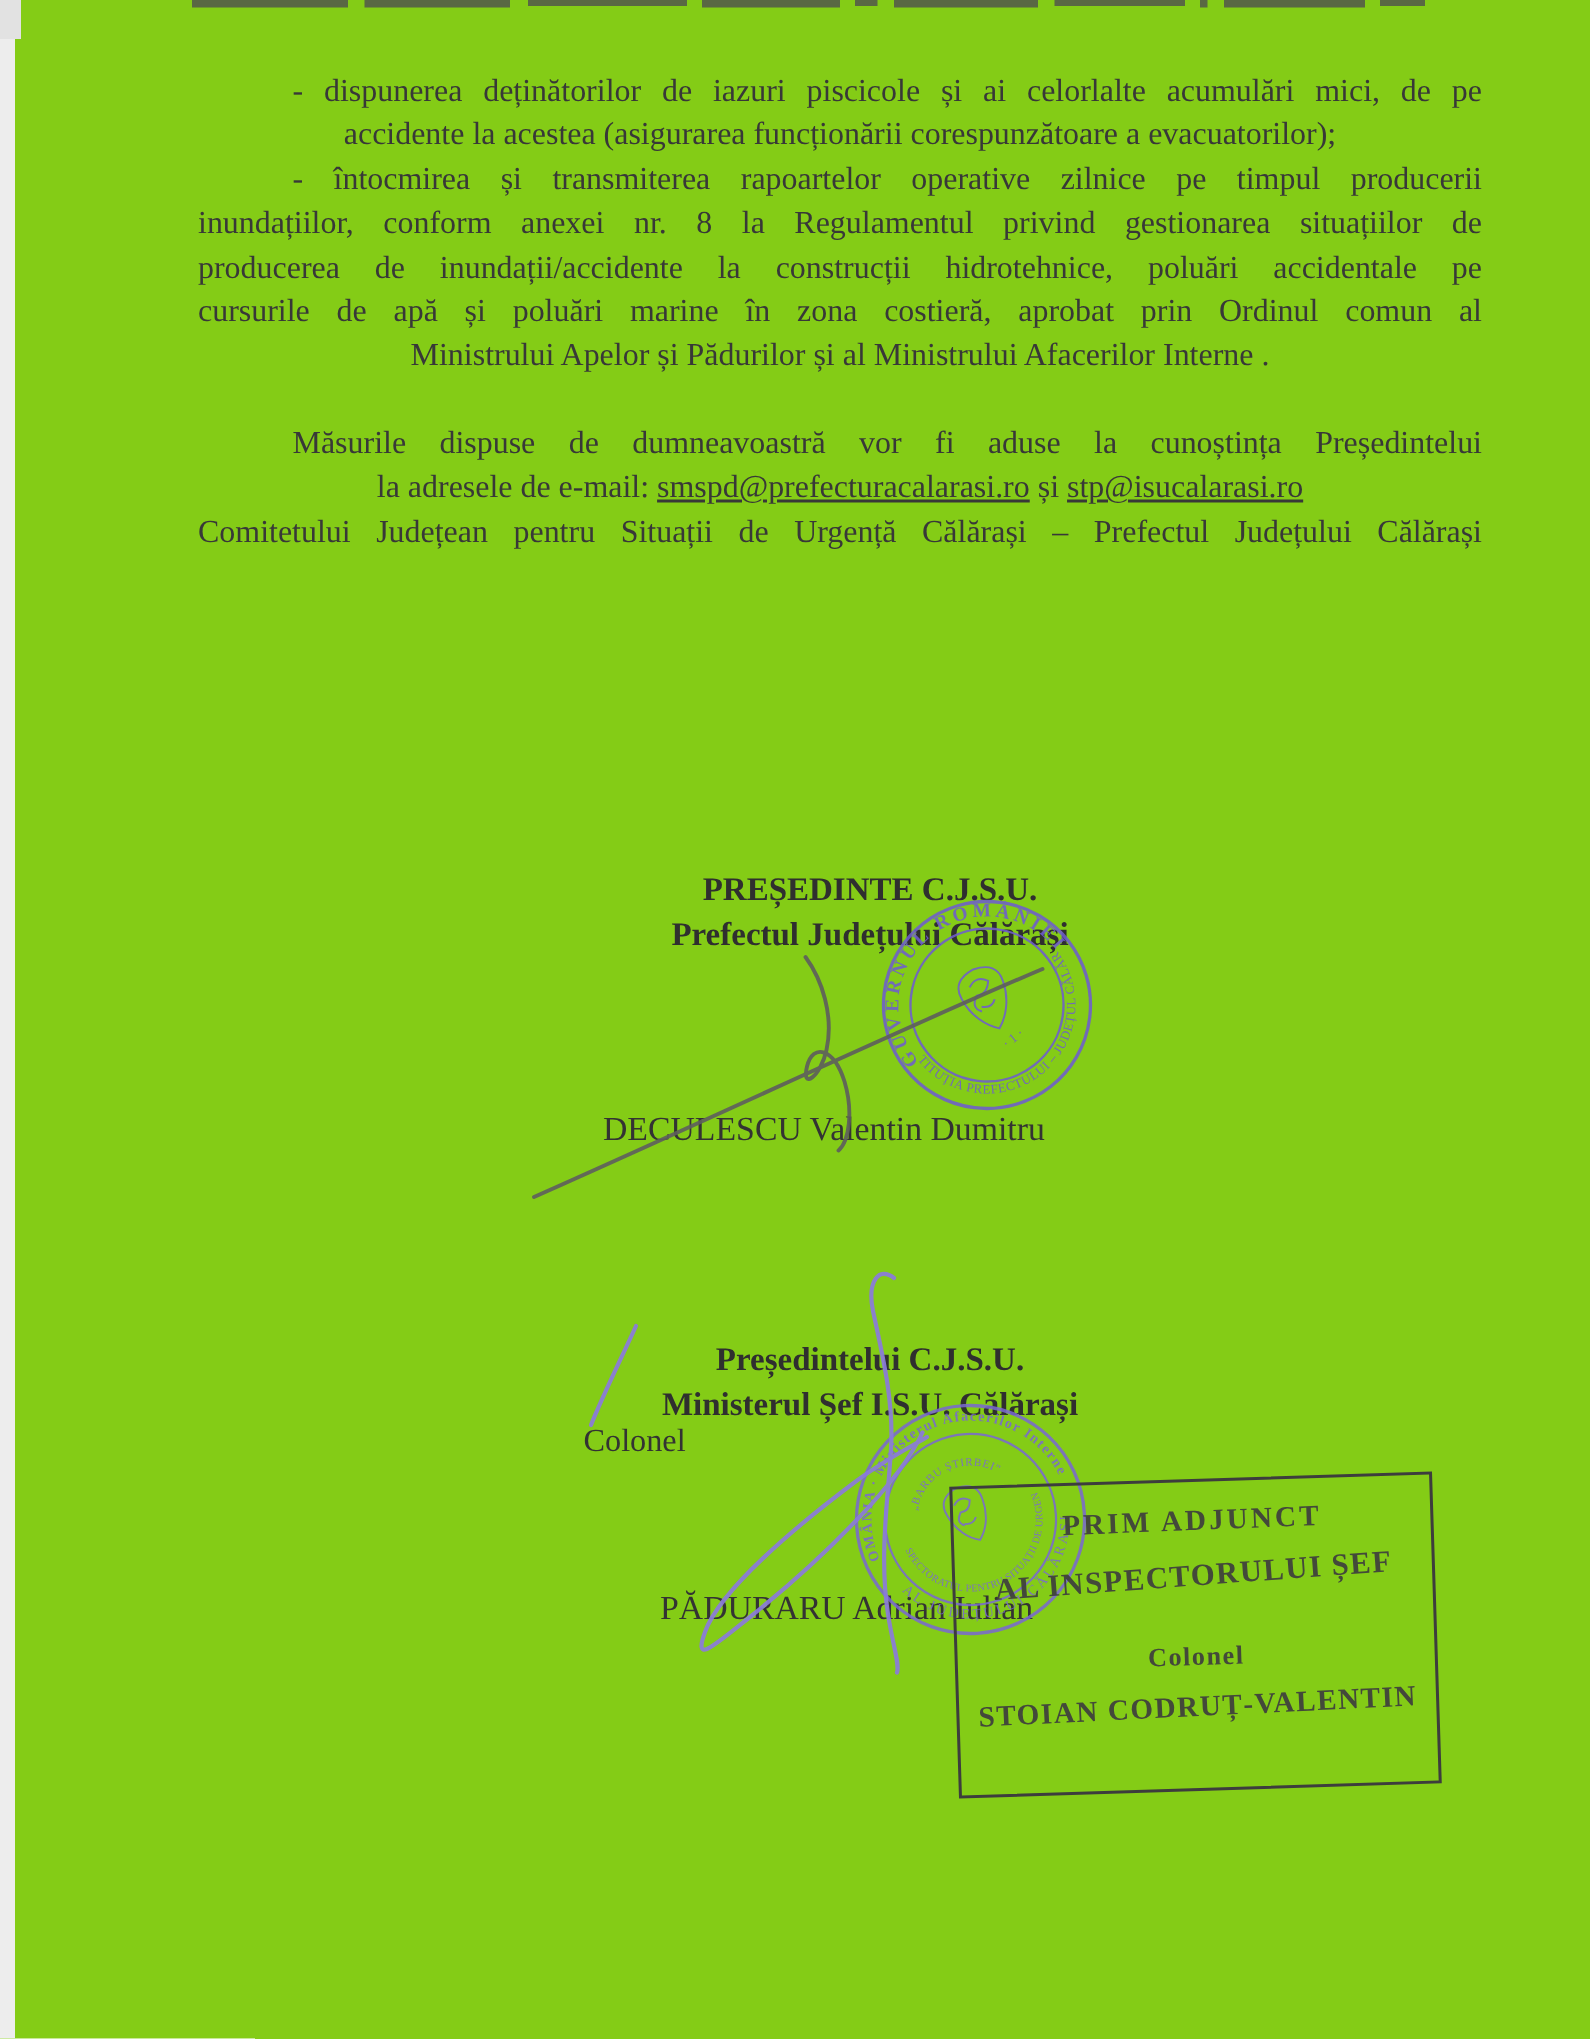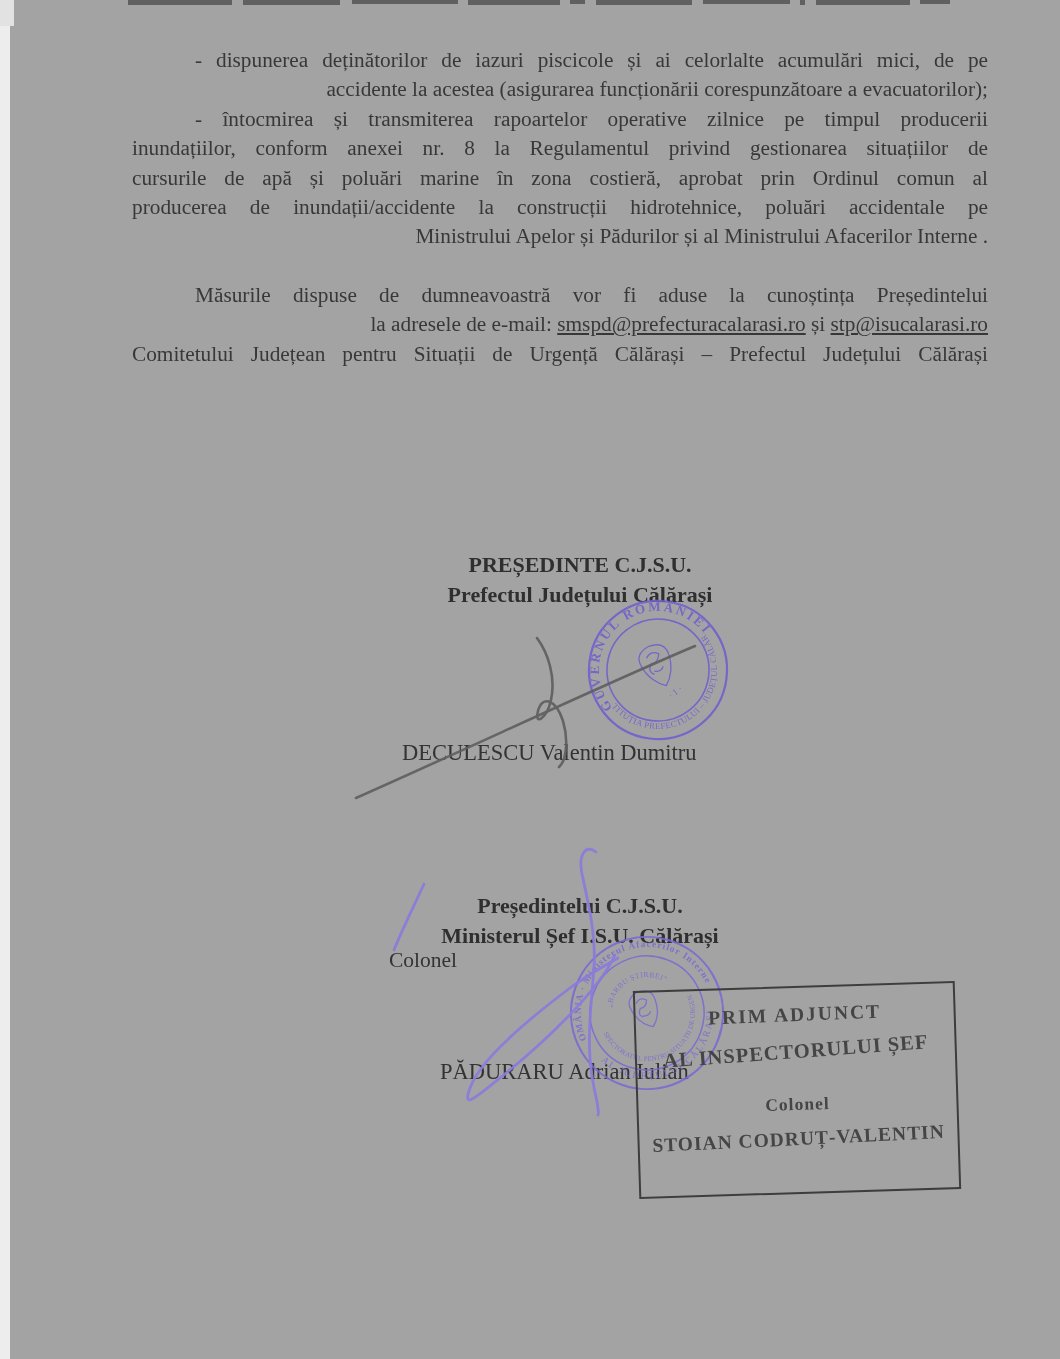--- a/index.html
+++ b/index.html
@@ -1,45 +1,45 @@
 <!DOCTYPE html>
 <html><head>
 <meta charset="utf-8">
 <style>
   html,body{margin:0;padding:0;background:#ffffff;}
   .page{
     position:relative;
     width:1060px;height:1359px;
-    background:#a3a3a3;
+    background:#84cc16;
     overflow:hidden;
     font-family:"Liberation Serif", serif;
     color:#383838;
   }
   
   .left-strip{position:absolute;left:0;top:0;width:10px;height:1359px;background:#ededed;}
   .corner-smudge{position:absolute;left:0;top:0;width:14px;height:26px;background:#e2e2e2;}
   .top-dashes{position:absolute;left:0;top:0;width:1060px;height:8px;}
   .top-dashes i{position:absolute;top:0;height:5px;background:#4f4f4f;opacity:.8;display:block;}
 
   
   .body-text{
     position:absolute;left:132px;top:46px;width:856px;
     font-size:21.3px;line-height:29.4px;color:#383838;
   }
   .para{margin:0;}
   .para3{margin-top:29px;}
   .line{width:100%;}
   .jline{text-align:justify;text-align-last:justify;}
-  .lastline{text-align:right;}
+  .lastline{text-align:center;}
   .indent{padding-left:63px;box-sizing:border-box;}
   .email{ text-decoration:underline; }
 
   
   .sig-block{position:absolute;left:330px;width:500px;text-align:center;font-weight:bold;font-size:22px;line-height:30px;color:#2f2f2f;}
-  .president-block{top:550px;}
+  .president-block{top:578px;}
   .vice-block{top:891px;}
   .sig-name{position:absolute;font-size:22.5px;color:#333;}
   .name-deculescu{left:402px;top:740px;}
   .rank-colonel{left:389px;top:948px;font-size:21.5px;}
   .name-paduraru{left:440px;top:1059px;}
 
   
   .stamp-svg{position:absolute;}
   .stamp1{left:583px;top:595px;}
   .stamp2{left:562px;top:928px;}
@@ -82,22 +82,22 @@
   </div>
 
   <div class="body-text">
     <div class="para">
       <div class="line jline indent">-  dispunerea deținătorilor de iazuri piscicole și ai celorlalte acumulări mici, de pe</div>
       <div class="line lastline">accidente la acestea (asigurarea funcționării corespunzătoare a evacuatorilor);</div>
     </div>
     <div class="para">
       <div class="line jline indent">-  întocmirea și transmiterea rapoartelor operative zilnice pe timpul producerii</div>
       <div class="line jline">inundațiilor, conform anexei nr. 8 la Regulamentul privind gestionarea situațiilor de</div>
+      <div class="line jline">producerea de inundații/accidente la construcții hidrotehnice, poluări accidentale pe</div>
       <div class="line jline">cursurile de apă și poluări marine în zona costieră, aprobat prin Ordinul comun  al</div>
-      <div class="line jline">producerea de inundații/accidente la construcții hidrotehnice, poluări accidentale pe</div>
       <div class="line lastline">Ministrului Apelor și Pădurilor și al Ministrului Afacerilor Interne .</div>
     </div>
     <div class="para para3">
       <div class="line jline indent">Măsurile dispuse de dumneavoastră vor fi aduse la cunoștința Președintelui</div>
       <div class="line lastline">
         <span>la adresele de e-mail: </span><span class="email">smspd@prefecturacalarasi.ro</span><span> și </span><span class="email">stp@isucalarasi.ro</span>
       </div>
       <div class="line jline">Comitetului Județean pentru Situații de Urgență Călărași – Prefectul Județului Călărași</div>
     </div>
   </div>

